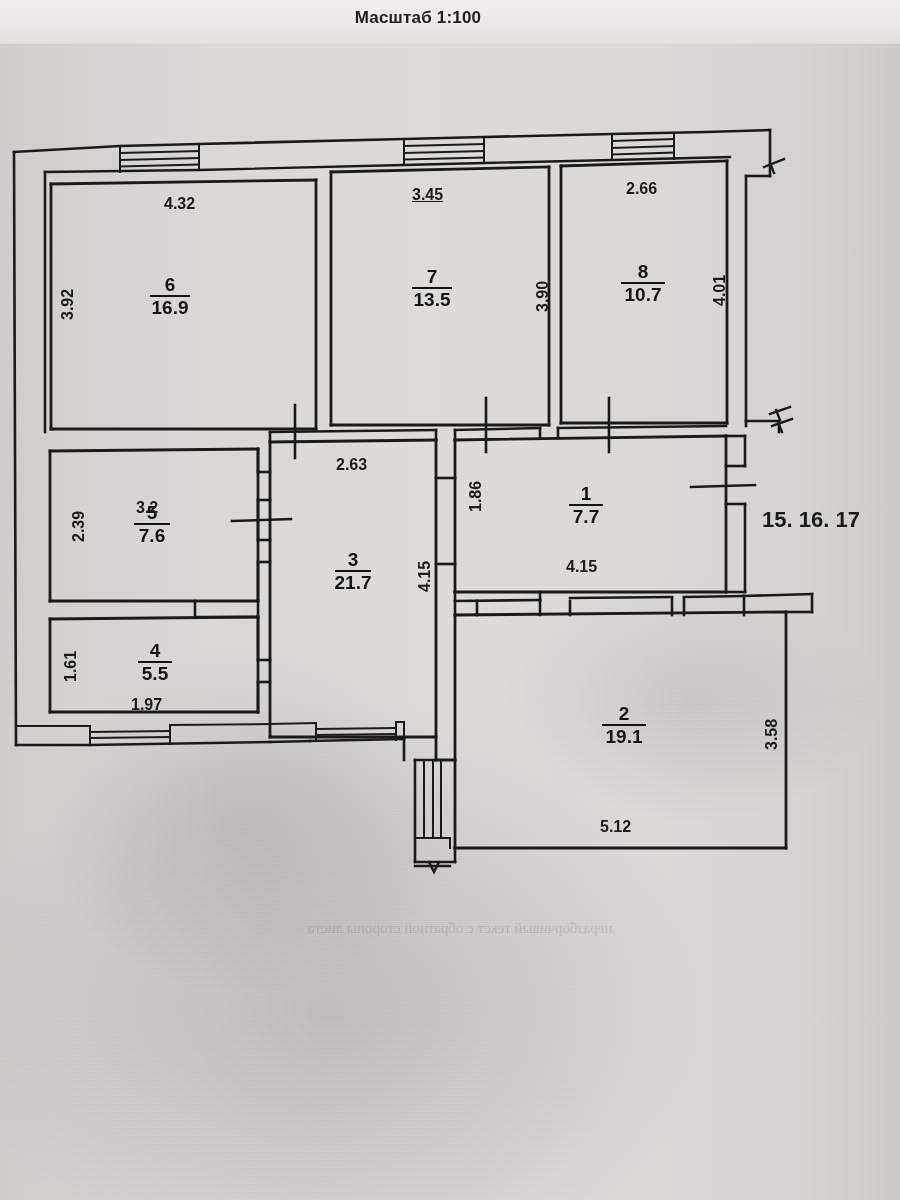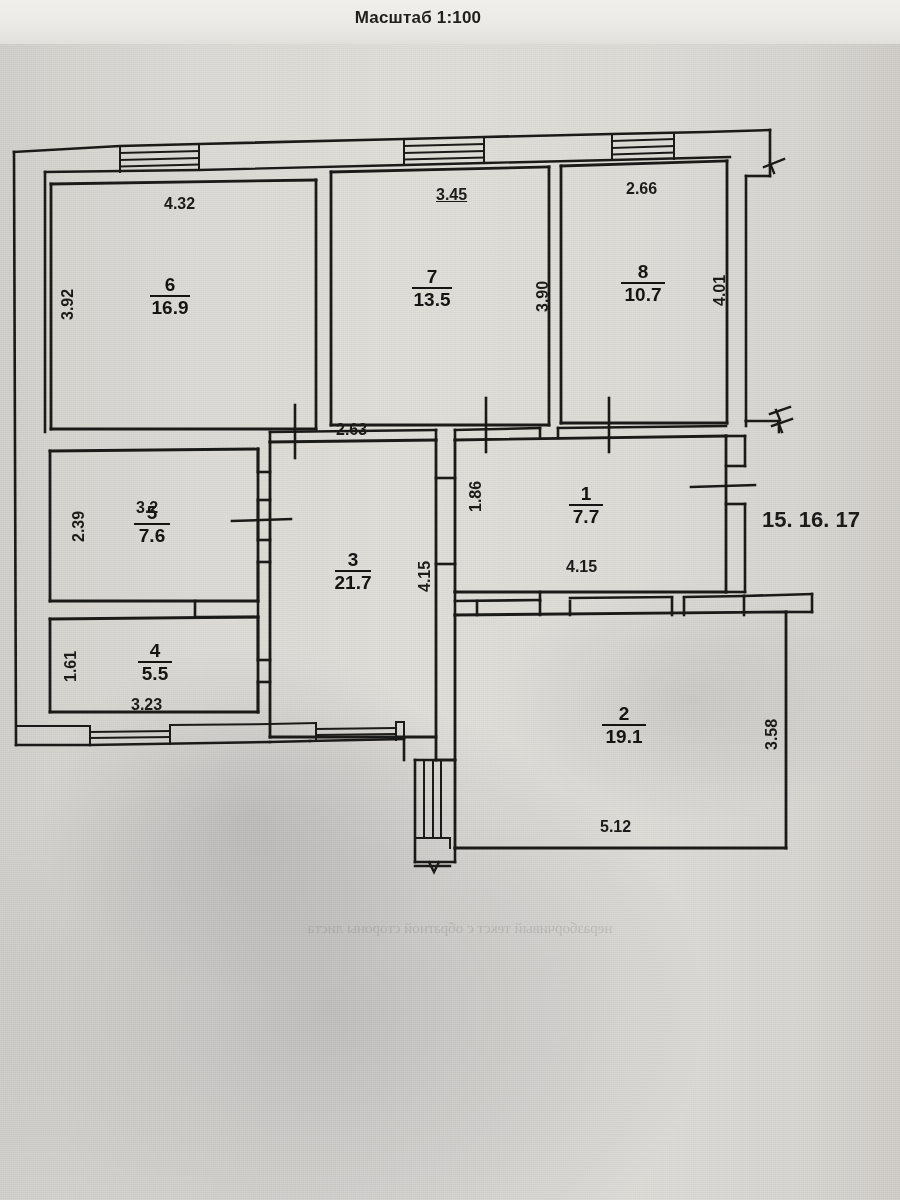--- a/index.html
+++ b/index.html
@@ -315,21 +315,21 @@
   <div class="area">16.9</div>
 </div>
 <div class="lbl" style="left:164px;top:195px;">4.32</div>
 <div class="lbl vert" style="left:59px;top:320px;">3.92</div>
 
 <div class="rm" style="left:402px;top:268px;width:60px;">
   <div class="num">7</div>
   <div class="bar" style="width:40px;"></div>
   <div class="area">13.5</div>
 </div>
-<div class="lbl" style="left:436px;top:186px;text-decoration:underline;">3.45</div>
+<div class="lbl" style="left:412px;top:186px;text-decoration:underline;">3.45</div>
 <div class="lbl vert" style="left:534px;top:312px;">3.90</div>
 
 <div class="rm" style="left:613px;top:263px;width:60px;">
   <div class="num">8</div>
   <div class="bar" style="width:44px;"></div>
   <div class="area">10.7</div>
 </div>
 <div class="lbl" style="left:626px;top:180px;">2.66</div>
 <div class="lbl vert" style="left:711px;top:306px;">4.01</div>
 
@@ -339,29 +339,29 @@
   <div class="area">7.6</div>
 </div>
 <div class="lbl" style="left:136px;top:455px;margin-top:44px;">3.2</div>
 <div class="lbl vert" style="left:70px;top:542px;">2.39</div>
 
 <div class="rm" style="left:127px;top:642px;width:56px;">
   <div class="num">4</div>
   <div class="bar" style="width:34px;"></div>
   <div class="area">5.5</div>
 </div>
-<div class="lbl" style="left:131px;top:696px;">3.23</div>
+<div class="lbl" style="left:131px;top:696px;">1.97</div>
 <div class="lbl vert" style="left:62px;top:682px;">1.61</div>
 
 <div class="rm" style="left:325px;top:551px;width:56px;">
   <div class="num">3</div>
   <div class="bar" style="width:36px;"></div>
   <div class="area">21.7</div>
 </div>
-<div class="lbl" style="left:336px;top:421px;">2.63</div>
+<div class="lbl" style="left:336px;top:456px;">2.63</div>
 <div class="lbl vert" style="left:416px;top:592px;">4.15</div>
 
 <div class="rm" style="left:559px;top:485px;width:54px;">
   <div class="num">1</div>
   <div class="bar" style="width:34px;"></div>
   <div class="area">7.7</div>
 </div>
 <div class="lbl" style="left:566px;top:558px;">4.15</div>
 <div class="lbl vert" style="left:467px;top:512px;">1.86</div>
 

